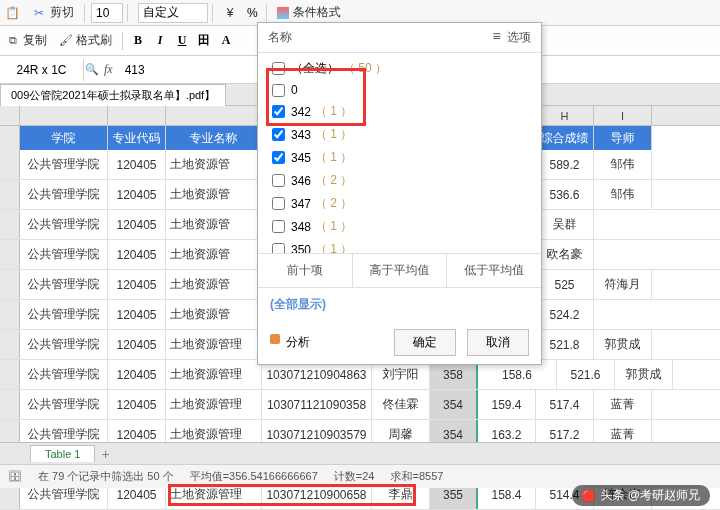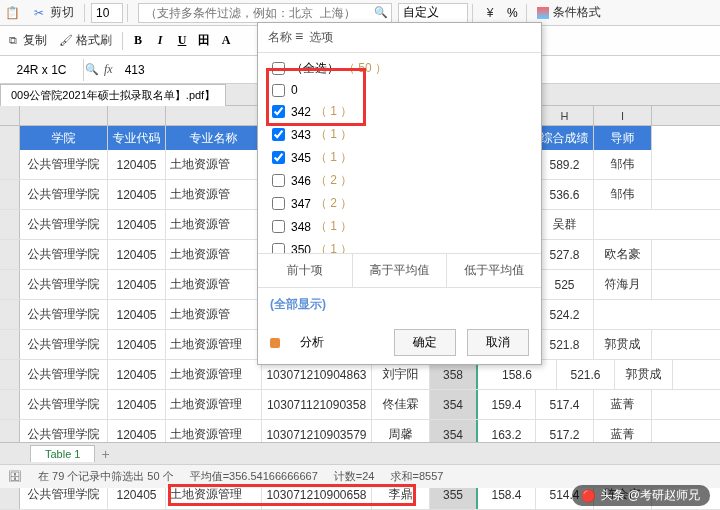--- a/index.html
+++ b/index.html
@@ -23,21 +23,21 @@
   .rowh { width: 20px; border-right: 1px solid #c0c0c0; }
   .colh { border-right: 1px solid #c0c0c0; display: flex; align-items: center; justify-content: center; }
   .sheet { position: relative; }
   .hdr-row { display: flex; height: 24px; }
   .hdr-cell { background: #3b7dd8; color: #fff; font-size: 12px; display: flex; align-items: center; justify-content: center; border-right: 1px solid #d0d0d0; }
   .data-row { display: flex; height: 30px; border-bottom: 1px solid #e0e0e0; font-size: 12px; color: #333; }
   .cell { display: flex; align-items: center; justify-content: center; border-right: 1px solid #e0e0e0; padding: 0 4px; white-space: nowrap; overflow: hidden; }
   .rown { width: 20px; background: #e8e8e8; border-right: 1px solid #c0c0c0; font-size: 10px; color: #444; justify-content: center; }
   .hl-gray { background: #d6d6d6; }
   .popup { position: absolute; left: 257px; top: 22px; width: 285px; background: #fff; border: 1px solid #b0b0b0; box-shadow: 2px 2px 6px rgba(0,0,0,.2); z-index: 10; font-size: 12px; }
-  .pop-hdr { display: flex; align-items: center; justify-content: flex-start; padding: 6px 10px; border-bottom: 1px solid #e0e0e0; color: #555; }
+  .pop-hdr { display: flex; align-items: center; justify-content: space-between; padding: 6px 10px; border-bottom: 1px solid #e0e0e0; color: #555; }
   .pop-list { max-height: 200px; overflow-y: auto; padding: 4px 0; }
   .pop-item { display: flex; align-items: center; padding: 3px 14px; cursor: pointer; }
   .pop-item input { margin-right: 6px; }
   .pop-cnt { color: #c29a58; margin-left: 4px; }
   .pop-tabs { display: flex; border-top: 1px solid #e0e0e0; border-bottom: 1px solid #e0e0e0; }
   .pop-tab { flex: 1; text-align: center; padding: 8px 0; cursor: pointer; font-size: 12px; color: #555; }
   .pop-tab:not(:last-child) { border-right: 1px solid #e0e0e0; }
   .pop-link { color: #5b8fd8; padding: 8px 12px; cursor: pointer; font-weight: bold; }
   .pop-foot { display: flex; align-items: center; justify-content: space-between; padding: 8px 12px; }
   .pop-btn { border: 1px solid #c0c0c0; background: #f6f6f6; padding: 4px 18px; cursor: pointer; font-size: 12px; margin-left: 8px; }
@@ -67,24 +67,20 @@
     </div>
   <div style="display:flex;flex-direction:column;gap:0;">
     <div class="tb-btn" style="height:13px">
         <span class="ico scissors-ico"></span>
         <span>剪切</span>
       </div>
   </div>
   <div class="tb-sep"></div>
   <input class="size-sel" value="10" style="">
   <div class="tb-sep"></div>
-  <div style="position:relative;margin-left:6px;">
-    <input class="filter-input" placeholder="（支持多条件过滤，例如：北京  上海）" style="">
-    <span class="ico search-ico" style="position:absolute;right:4px;top:3px"></span>
-  </div>
   <input class="custom-sel" value="自定义" style="">
   <div class="tb-sep"></div>
   <span class="ico yen-ico" style="margin:0 6px"></span>
   <span style="margin:0 4px">%</span>
   <div class="tb-sep"></div>
   <div class="tb-btn">
       <span style="width:12px;height:12px;background:linear-gradient(#f66,#6cf);display:inline-block"></span>
       <span>条件格式</span>
     </div>
 </div>
@@ -181,21 +177,20 @@
   </div>
       <div class="data-row">
     <div class="cell rown"></div>
     <div class="cell" style="width:88px">公共管理学院</div>
     <div class="cell" style="width:58px">120405</div>
     <div class="cell" style="width:96px;justify-content:flex-start">土地资源管</div>
     <div class="cell" style="width:110px"></div>
     <div class="cell" style="width:58px"></div>
     <div class="cell " style="width:48px;border-right:2px solid #4a8"></div>
     <div class="cell" style="width:58px">162.8</div>
-    <div class="cell" style="width:58px">527.8</div>
     <div class="cell" style="width:58px">欧名豪</div>
   </div>
       <div class="data-row">
     <div class="cell rown"></div>
     <div class="cell" style="width:88px">公共管理学院</div>
     <div class="cell" style="width:58px">120405</div>
     <div class="cell" style="width:96px;justify-content:flex-start">土地资源管</div>
     <div class="cell" style="width:110px"></div>
     <div class="cell" style="width:58px"></div>
     <div class="cell " style="width:48px;border-right:2px solid #4a8"></div>
@@ -342,21 +337,21 @@
   </div>
       </div>
   </div>
   <div class="pop-tabs">
     <div class="pop-tab">前十项</div>
     <div class="pop-tab">高于平均值</div>
     <div class="pop-tab">低于平均值</div>
   </div>
   <div class="pop-link">(全部显示)</div>
   <div class="pop-foot">
-    <span style="display:flex;align-items:center;gap:20px;">
+    <span style="display:flex;gap:6px;">
         <span class="sqorange"></span>
         <span>分析</span>
       </span>
     <div>
       <button class="pop-btn">确定</button>
       <button class="pop-btn">取消</button>
     </div>
   </div>
 </div>
 

